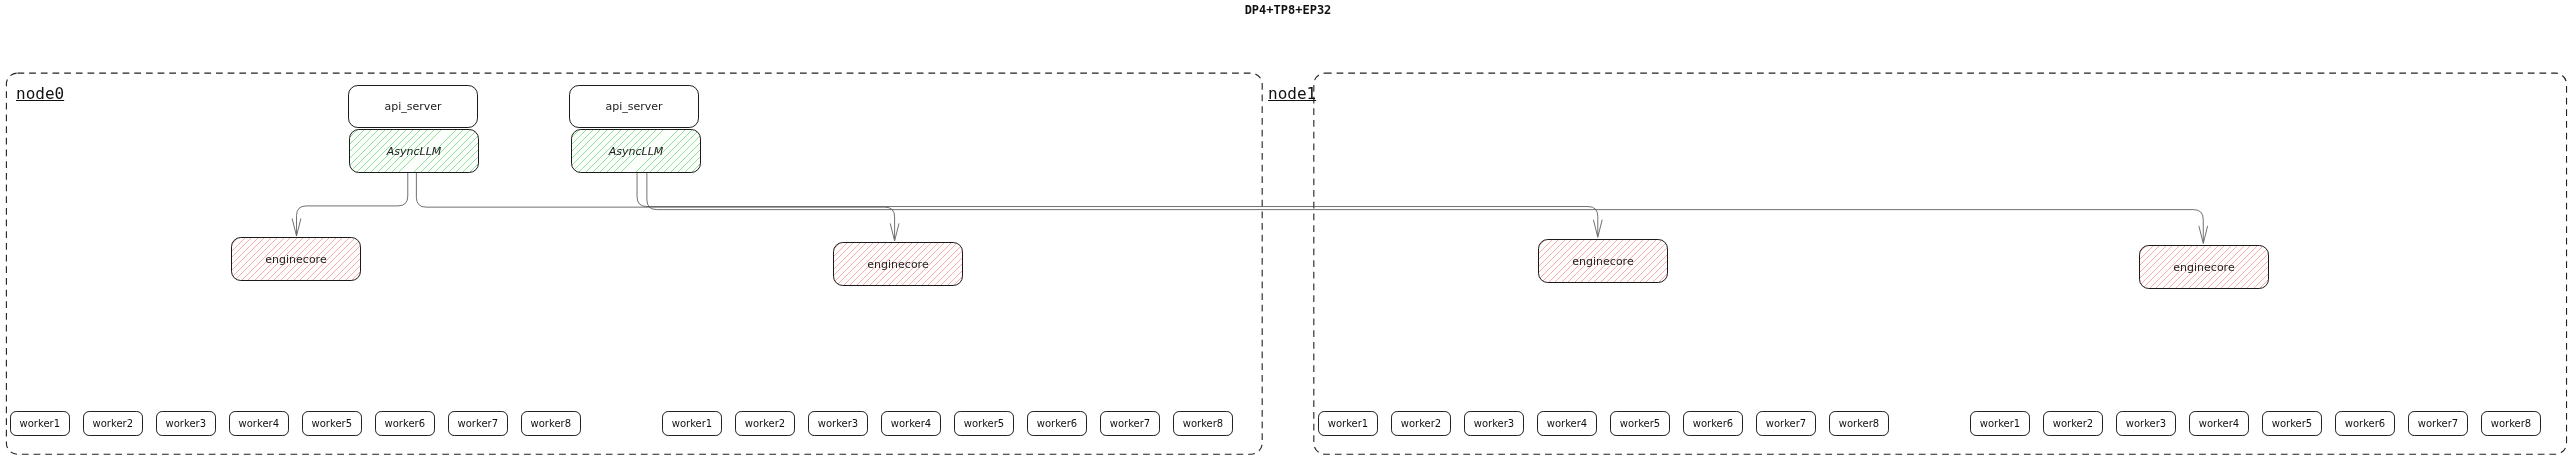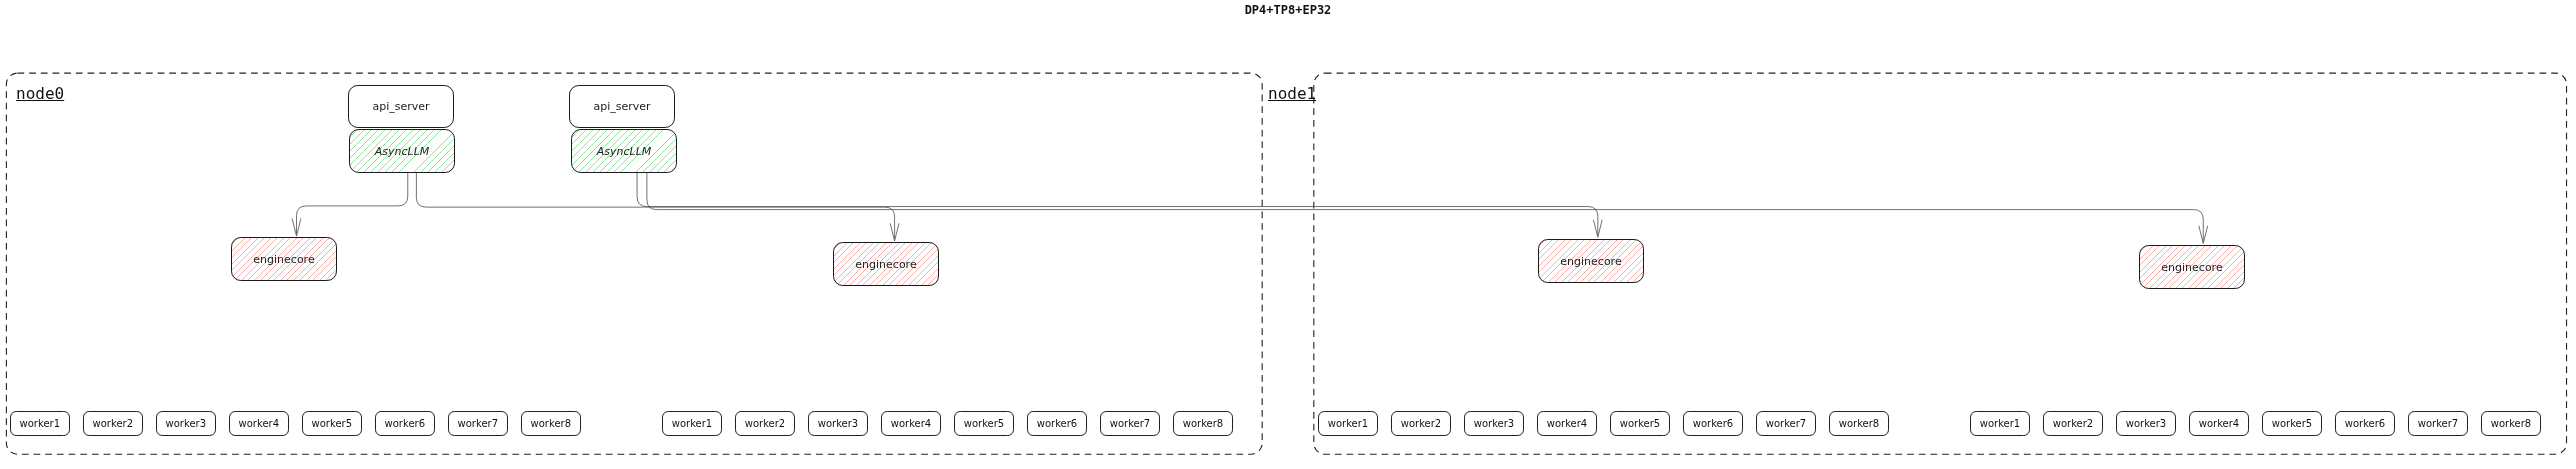--- a/index.html
+++ b/index.html
@@ -19,21 +19,21 @@
     letter-spacing:0px;
   }
   .edges-layer{position:absolute;left:0;top:0;}
   .node-label{
     position:absolute;
     font-family:"DejaVu Sans Mono", monospace;
     font-size:16px;color:#111;text-decoration:underline;
   }
   .box{
     position:absolute;
-    width:106px;height:44px;
+    width:130px;height:44px;
     box-sizing:border-box;
     border:1.2px solid #1a1a1a;
     border-radius:9.8px;
     display:flex;align-items:center;justify-content:center;
     font-size:11px;color:#222;
     background:#ffffff;
     white-space:nowrap;
   }
   .box.async{
     background:

